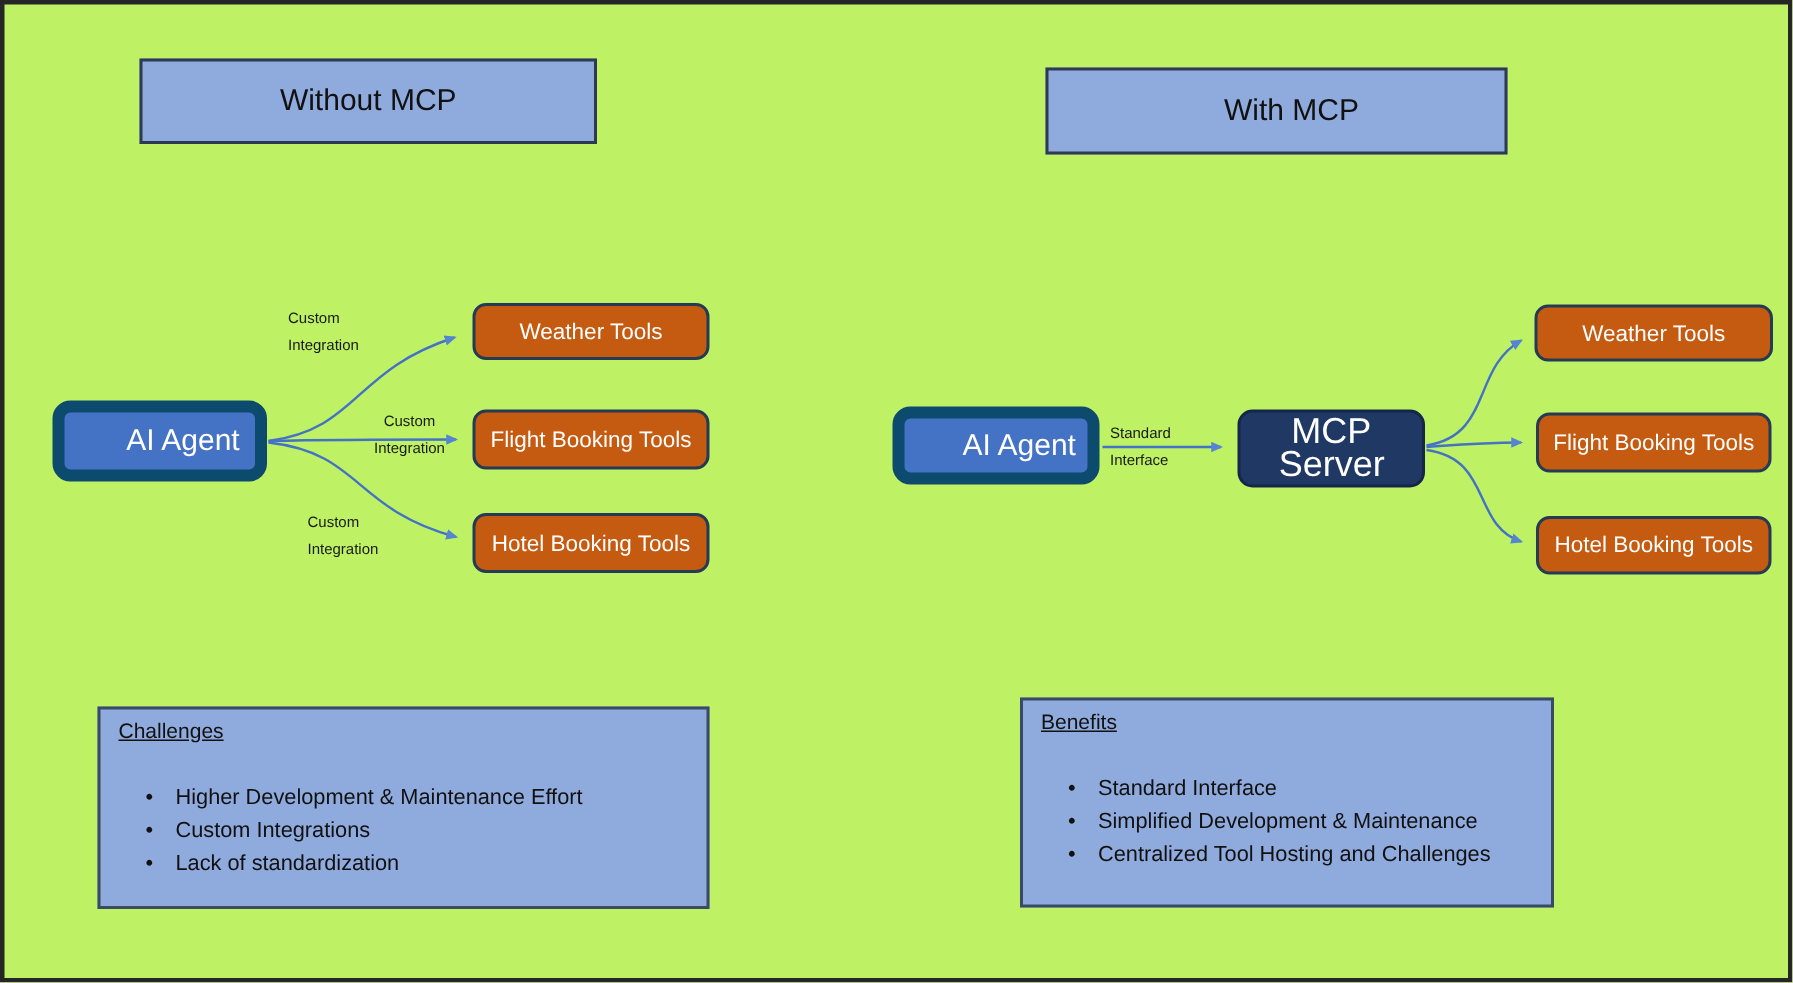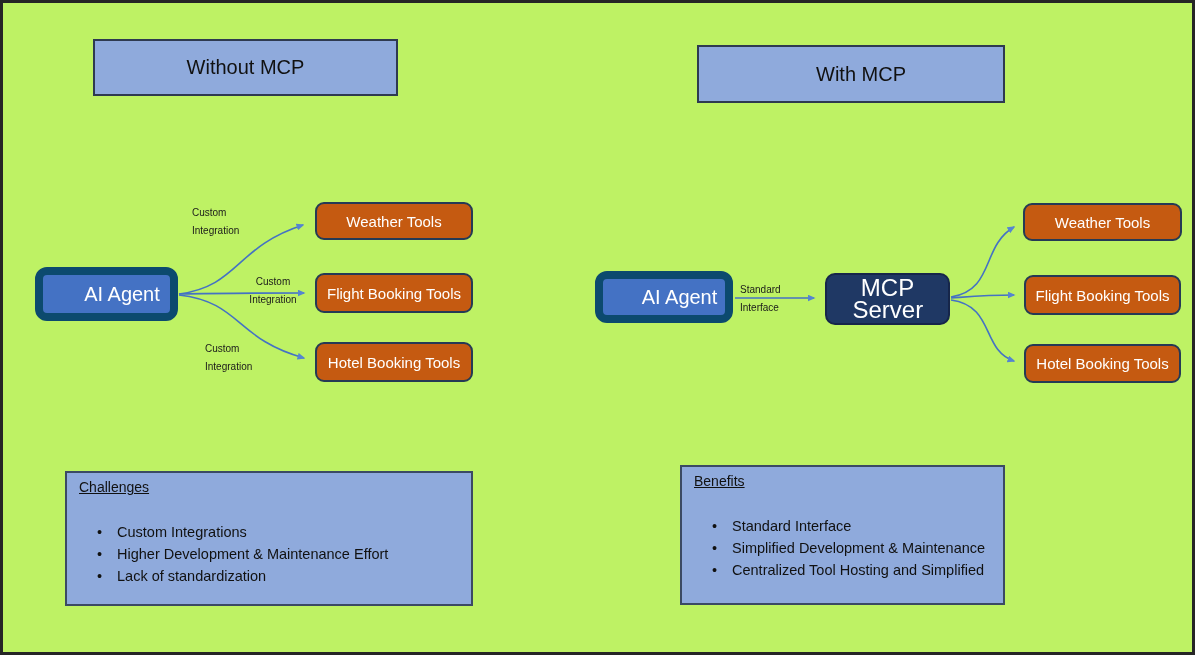--- a/index.html
+++ b/index.html
@@ -124,28 +124,28 @@
     <div class="wrapper">MCP Server</div>
   </div>
 
   <div class="abs tool-box" style="left:1020px; top:200px; width:159px; height:38px;">Weather Tools</div>
   <div class="abs tool-box" style="left:1021px; top:272px; width:157px; height:40px;">Flight Booking Tools</div>
   <div class="abs tool-box" style="left:1021px; top:341px; width:157px; height:39px;">Hotel Booking Tools</div>
 
   <div class="abs panel" style="left:62px; top:468px; width:408px; height:135px;">
     <div class="panel-heading">Challenges</div>
     <ul class="panel-list">
+      <li>Higher Development &amp; Maintenance Effort</li>
       <li>Custom Integrations</li>
-      <li>Higher Development &amp; Maintenance Effort</li>
       <li>Lack of standardization</li>
     </ul>
   </div>
 
-  <div class="abs panel" style="left:677px; top:462px; width:325px; height:140px;">
+  <div class="abs panel" style="left:677px; top:462px; width:356px; height:140px;">
     <div class="panel-heading">Benefits</div>
     <ul class="panel-list">
       <li>Standard Interface</li>
       <li>Simplified Development &amp; Maintenance</li>
-      <li>Centralized Tool Hosting and Simplified</li>
+      <li>Centralized Tool Hosting and Challenges</li>
     </ul>
   </div>
 
 </div>
 
 </body></html>

